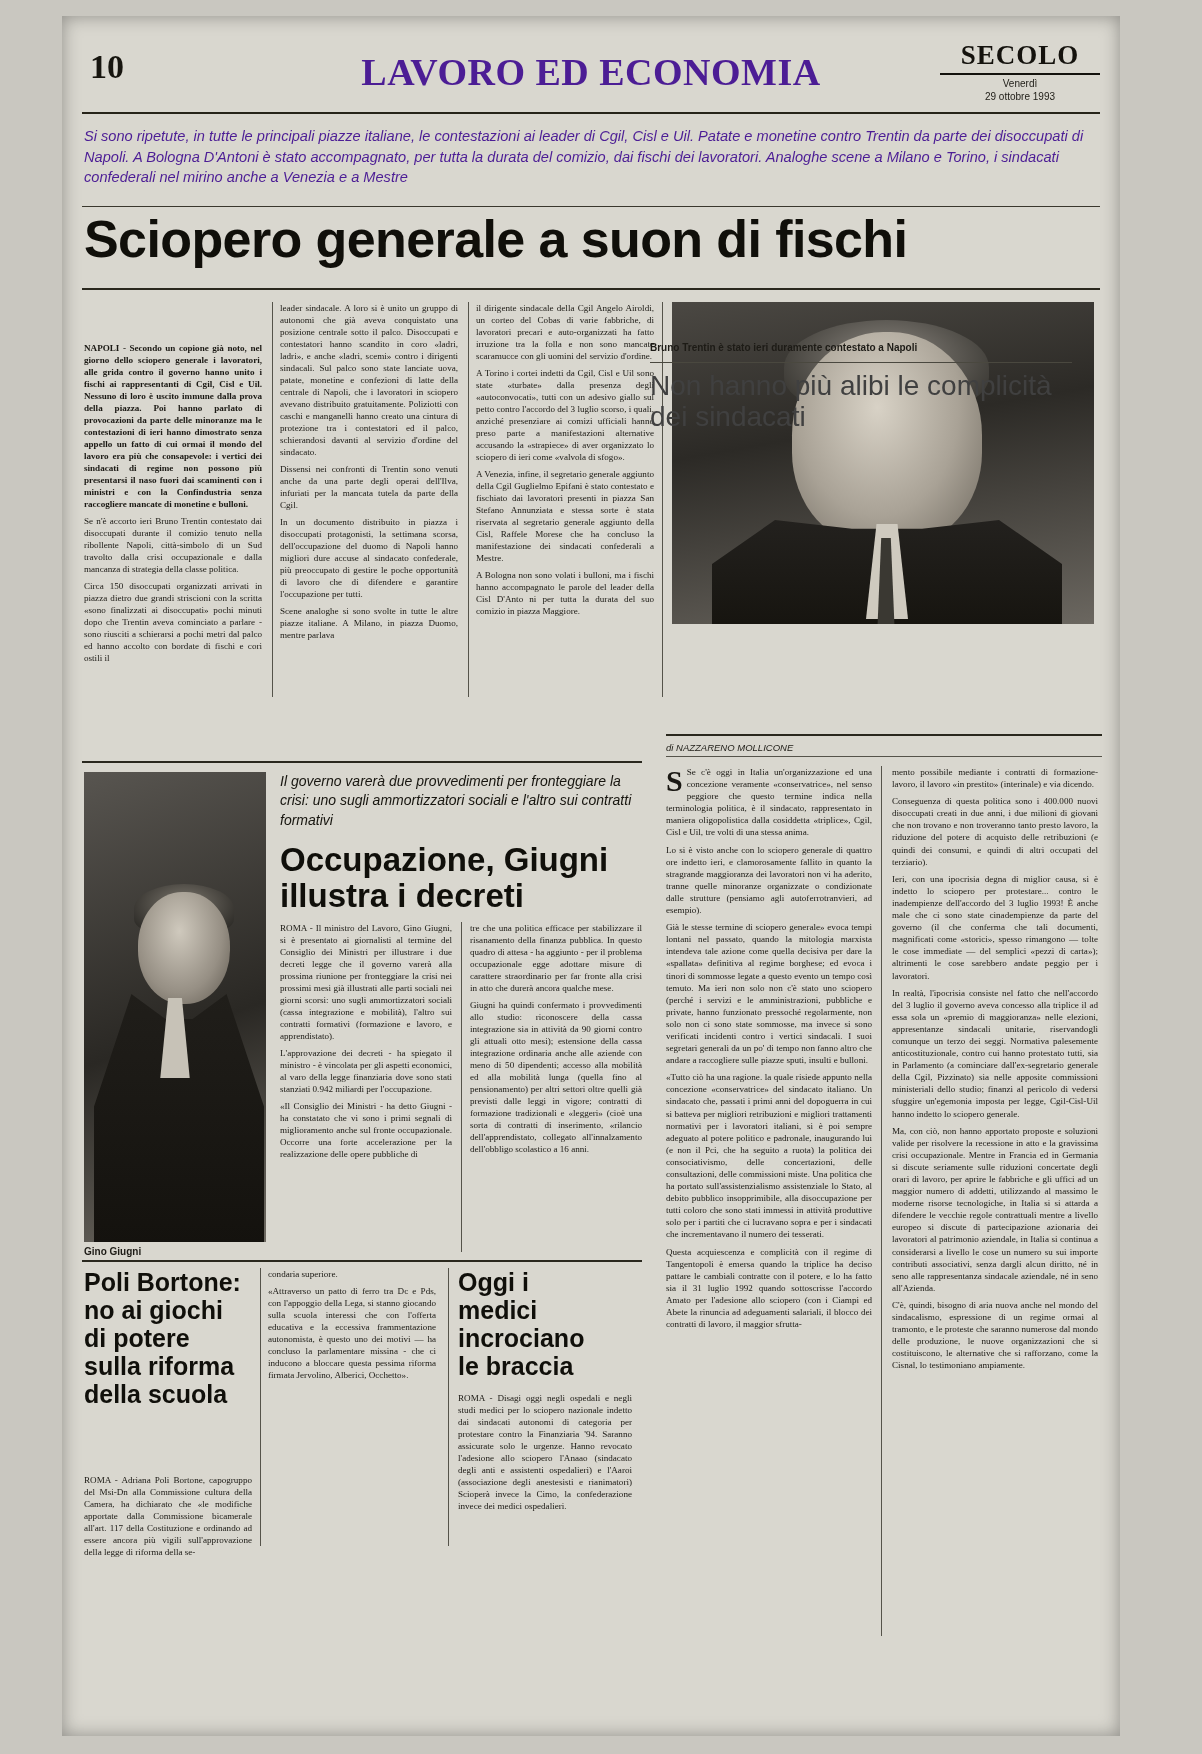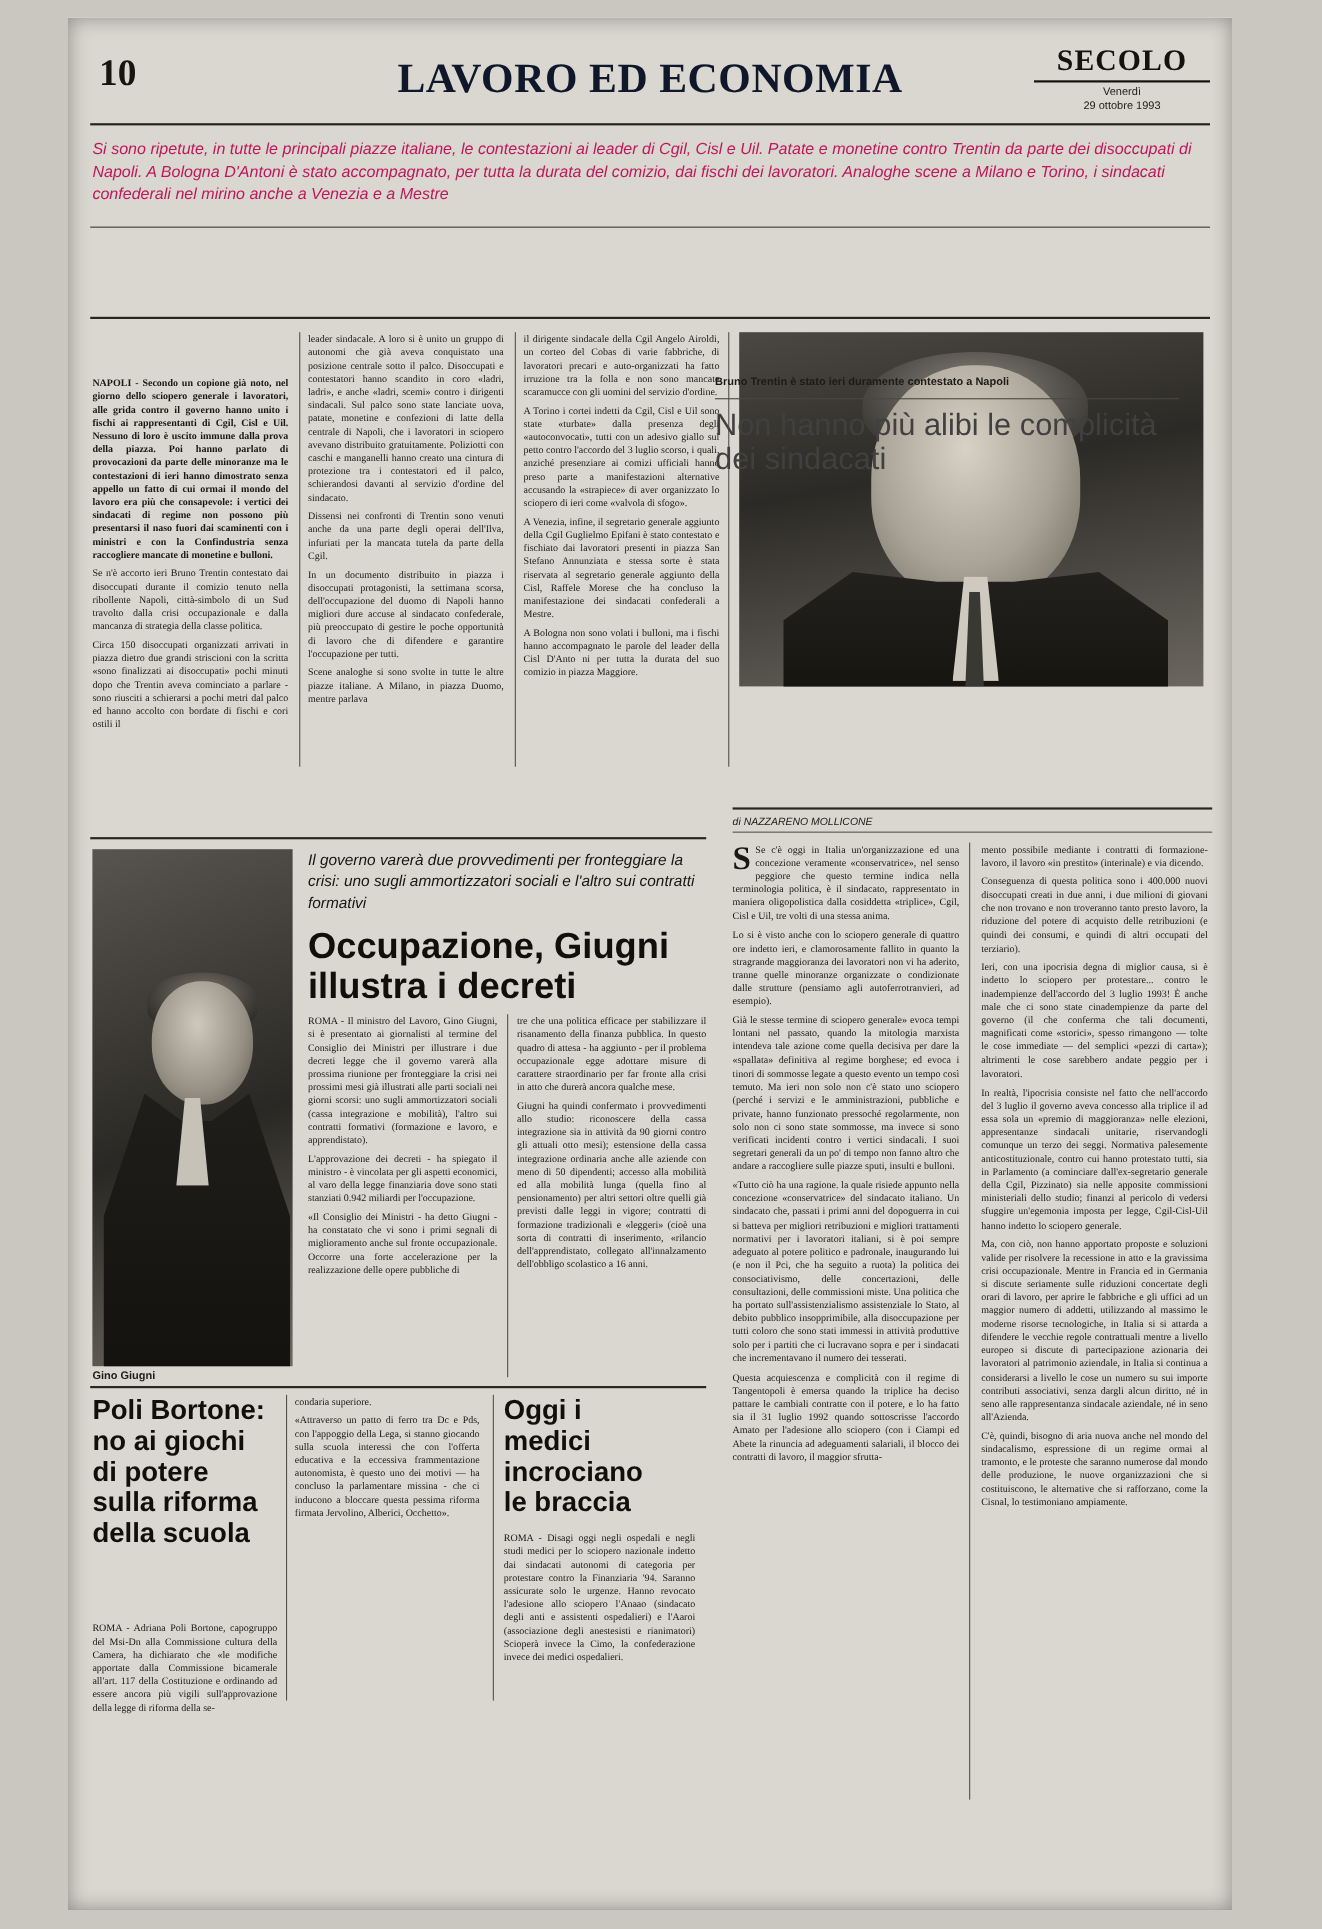--- a/index.html
+++ b/index.html
@@ -17,37 +17,37 @@
   
   .masthead{
     position:absolute;left:20px;top:18px;width:1018px;height:72px;
   }
   .folio{
     position:absolute;left:8px;top:14px;font-weight:bold;font-size:34px;
     font-family:"Liberation Serif",serif;color:#17150f;
   }
   .section-title{
     position:absolute;left:0;top:16px;width:1018px;text-align:center;
-    font-size:38px;font-weight:bold;letter-spacing:.5px;color:#0f172a;
+    font-size:38px;font-weight:bold;letter-spacing:.5px;color:#4c1d95;
     font-family:"Liberation Serif",serif;
   }
   .logo-box{
     position:absolute;right:0;top:6px;width:160px;text-align:center;
   }
   .logo-name{
     font-size:27px;font-weight:bold;letter-spacing:1px;color:#14120d;
     border-bottom:2px solid #14120d;padding-bottom:2px;font-family:"Liberation Serif",serif;
   }
   .logo-sub{font-size:10px;margin-top:3px;line-height:1.25;color:#23211b;font-family:"Liberation Sans",sans-serif;}
   .rule-top{position:absolute;left:20px;top:96px;width:1018px;height:2px;background:#262419;}
   
   .kicker{
     position:absolute;left:22px;top:110px;width:1010px;
     font-family:"Liberation Sans",sans-serif;font-style:italic;font-size:14.6px;
-    line-height:1.42;color:#be185d;
+    line-height:1.42;color:#4c1d95;
   }
   .rule-kicker{position:absolute;left:20px;top:190px;width:1018px;height:1px;background:#3a382e;}
   
   .headline{
     position:absolute;left:22px;top:196px;width:1010px;
     font-family:"Liberation Sans",sans-serif;font-weight:bold;font-size:52px;
     letter-spacing:-.6px;color:#100f0a;line-height:1.05;
   }
   .rule-head{position:absolute;left:20px;top:272px;width:1018px;height:2px;background:#2a281e;}
   
@@ -190,20 +190,21 @@
           <div>Venerdì</div>
           <div>29 ottobre 1993</div>
         </div>
       </div>
     </div>
     <div class="rule-top"></div>
 
     <div class="kicker">Si sono ripetute, in tutte le principali piazze italiane, le contestazioni ai leader di Cgil, Cisl e Uil. Patate e monetine contro Trentin da parte dei disoccupati di Napoli. A Bologna D'Antoni è stato accompagnato, per tutta la durata del comizio, dai fischi dei lavoratori. Analoghe scene a Milano e Torino, i sindacati confederali nel mirino anche a Venezia e a Mestre</div>
     <div class="rule-kicker"></div>
 
+    <div class="headline">Sciopero generale a suon di fischi</div>
     <div class="rule-head"></div>
 
     <div class="cols">
       <div class="vline" style="left:188px;height:395px;"></div>
       <div class="vline" style="left:384px;height:395px;"></div>
       <div class="vline" style="left:578px;height:395px;"></div>
 
       <div class="col c1">
         <p class="lead">NAPOLI - Secondo un copione già noto, nel giorno dello sciopero generale i lavoratori, alle grida contro il governo hanno unito i fischi ai rappresentanti di Cgil, Cisl e Uil. Nessuno di loro è uscito immune dalla prova della piazza. Poi hanno parlato di provocazioni da parte delle minoranze ma le contestazioni di ieri hanno dimostrato senza appello un fatto di cui ormai il mondo del lavoro era più che consapevole: i vertici dei sindacati di regime non possono più presentarsi il naso fuori dai scaminenti con i ministri e con la Confindustria senza raccogliere mancate di monetine e bulloni.</p>
         <p>Se n'è accorto ieri Bruno Trentin contestato dai disoccupati durante il comizio tenuto nella ribollente Napoli, città-simbolo di un Sud travolto dalla crisi occupazionale e dalla mancanza di strategia della classe politica.</p>

